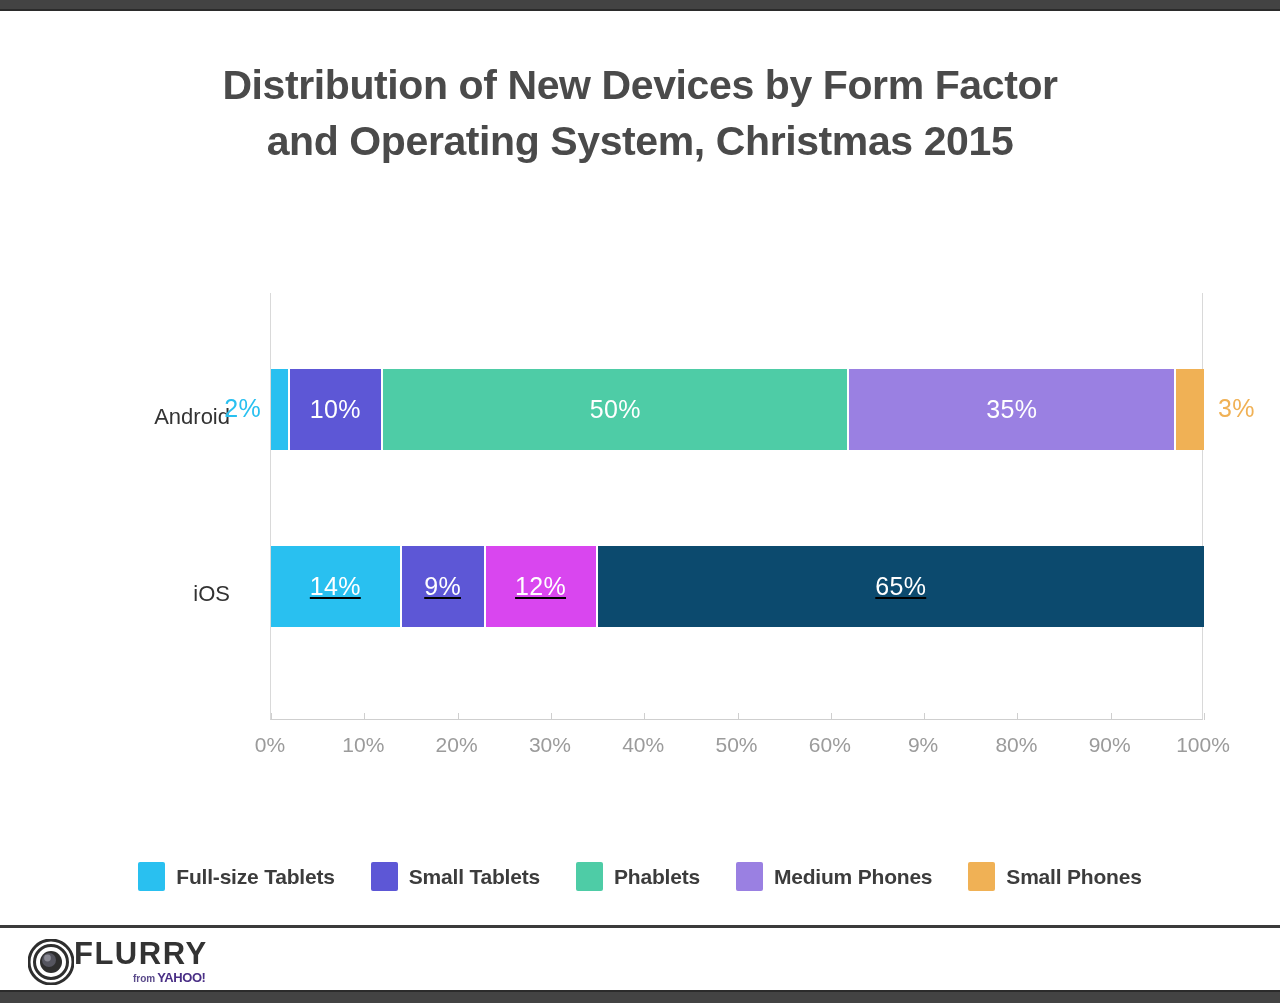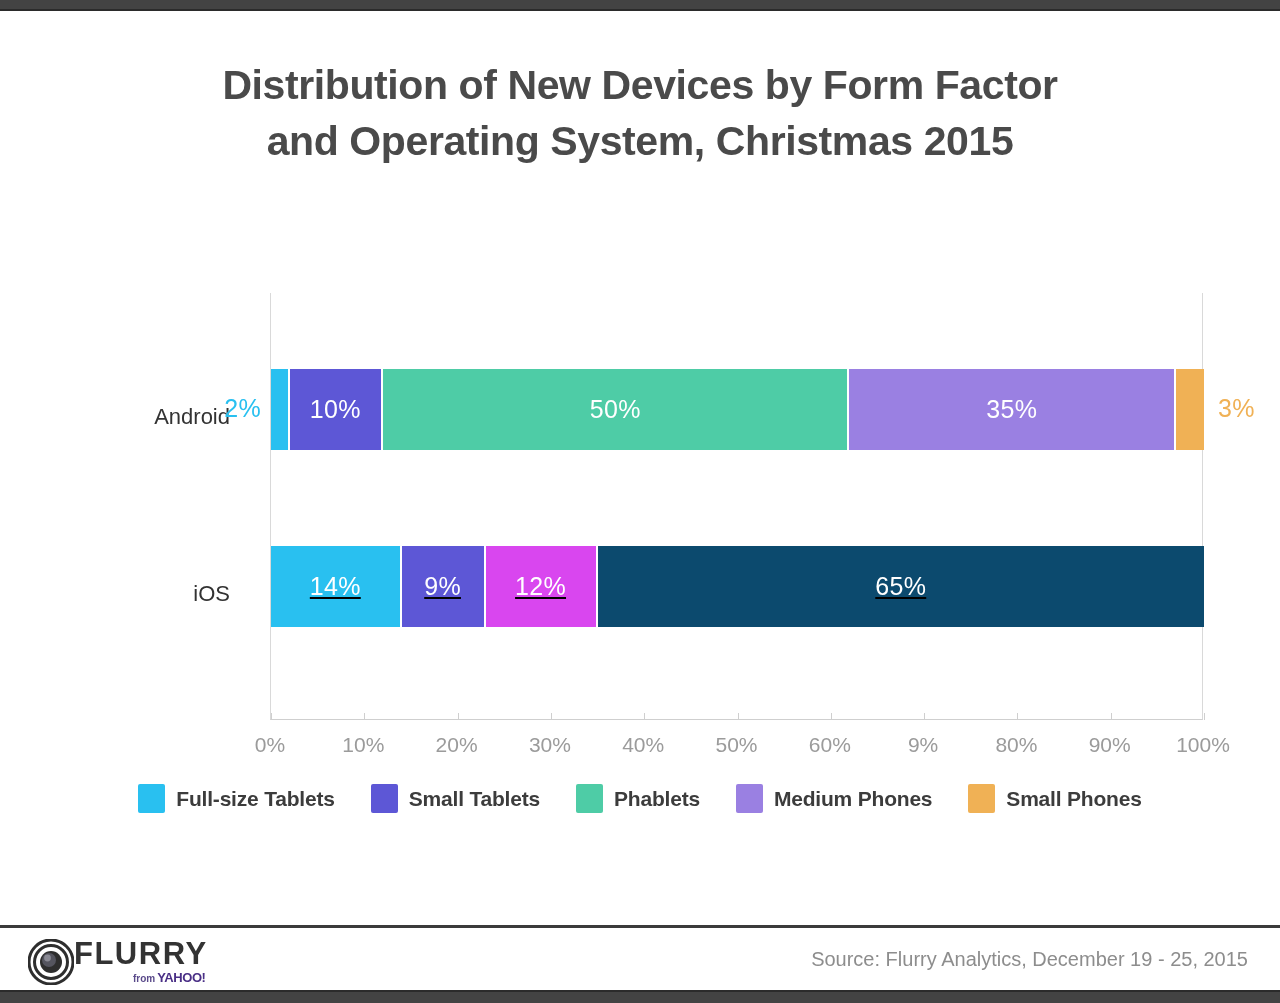--- a/index.html
+++ b/index.html
@@ -146,21 +146,21 @@
     font-size: 21px;
     color: #9b9b9b;
     transform: translateX(-50%);
     white-space: nowrap;
     top: 0;
   }
 
   
   .legend {
     position: absolute;
-    top: 784px;
+    top: 862px;
     left: 0;
     width: 1280px;
     display: flex;
     justify-content: center;
     align-items: center;
     gap: 36px;
   }
   .legend-item {
     display: flex;
     align-items: center;
@@ -364,18 +364,17 @@
         </svg>
       </span>
       <span class="logo-text-wrap">
         <span class="logo-word">FLURRY</span>
         <span class="logo-sub">
           <span class="logo-from">from</span>
           <span class="logo-yahoo">YAHOO!</span>
         </span>
       </span>
     </div>
-    <div class="source">Source: Flurry Analytics, December 19 - 25, 2015</div>
   </div>
 
   <div class="chrome-hairline hairline-bottom"></div>
   <div class="chrome-bar chrome-bottom"></div>
 </div>
 
 </body></html>

